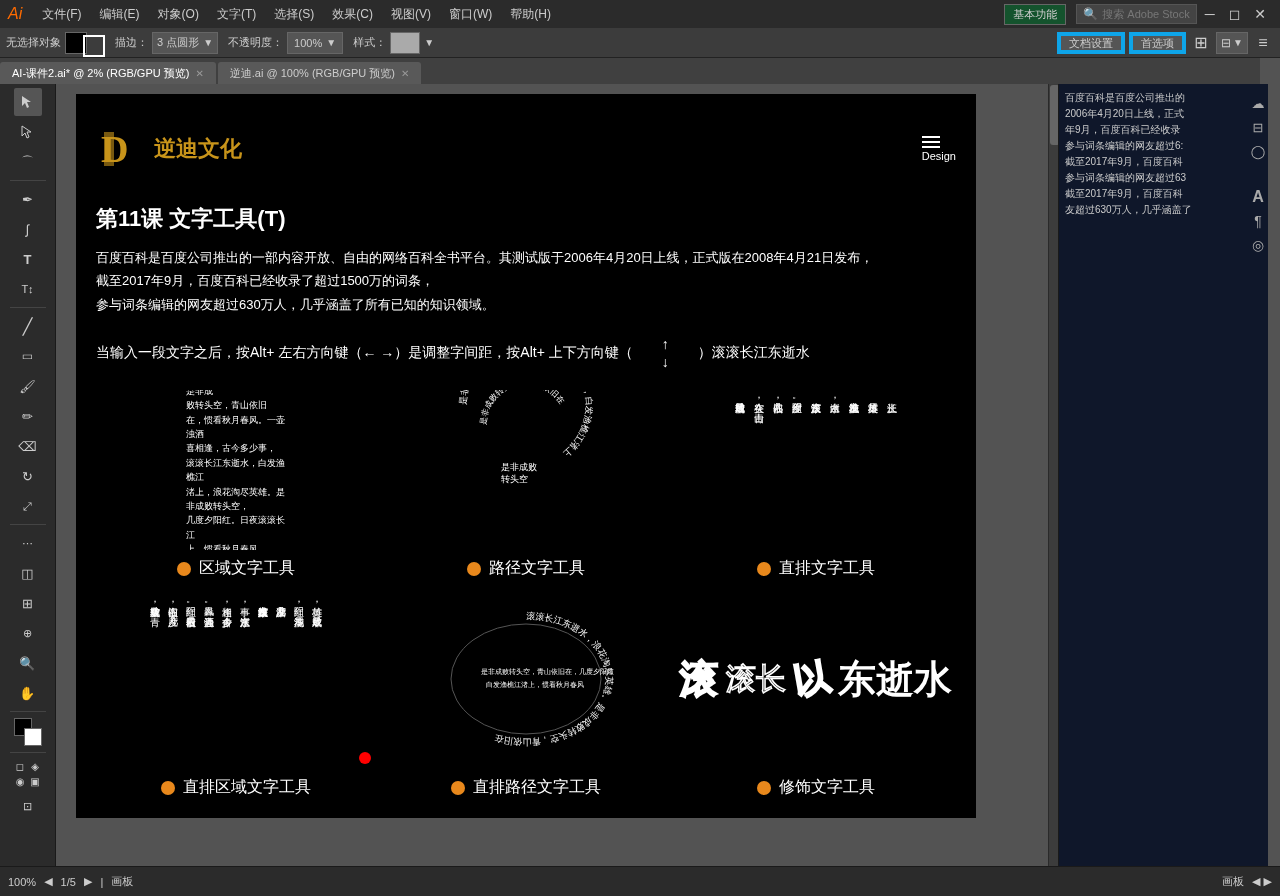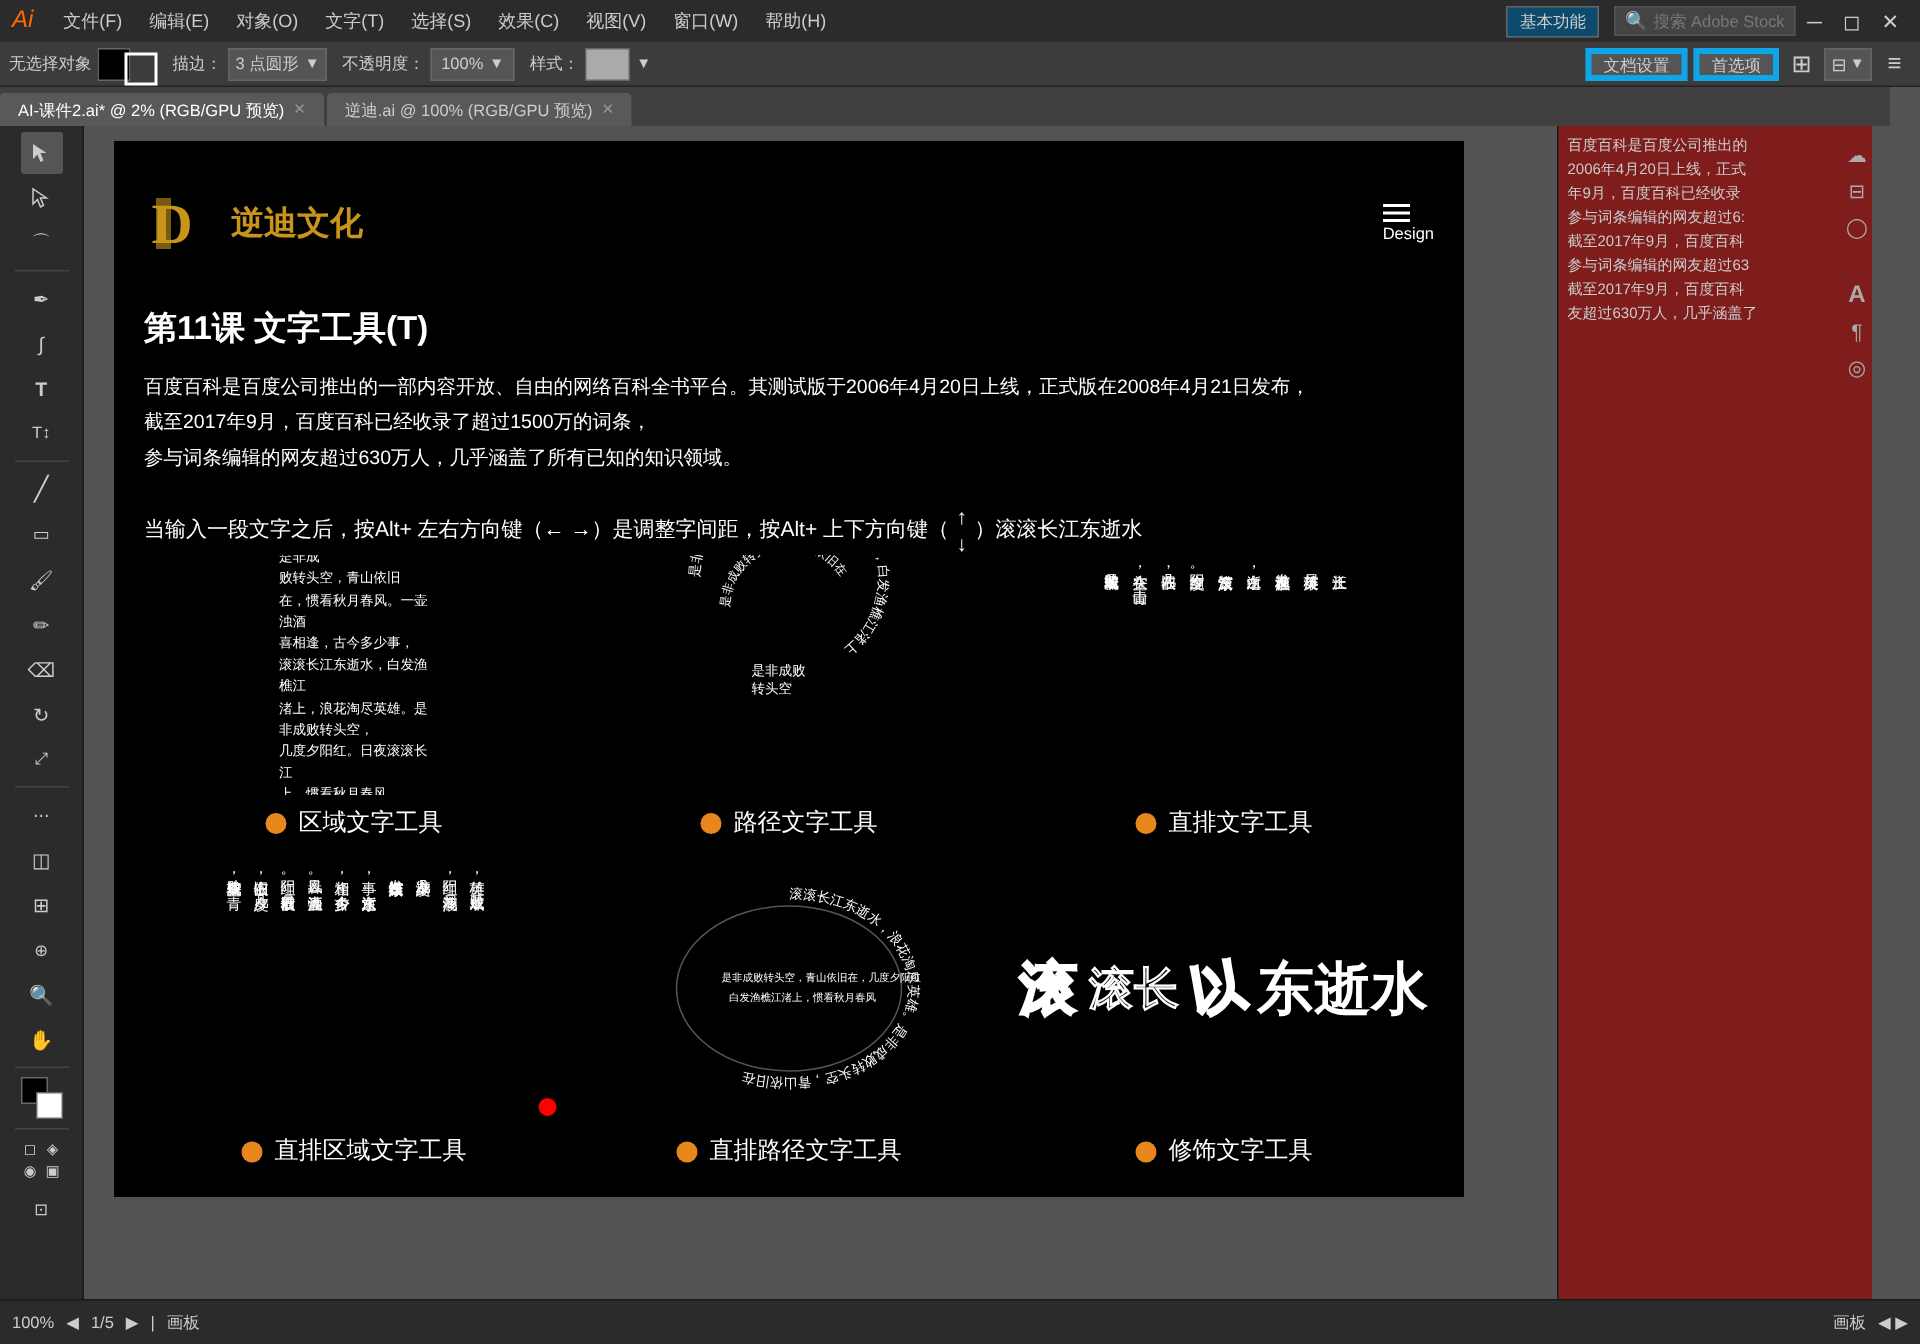--- a/index.html
+++ b/index.html
@@ -177,23 +177,24 @@
     }
     .description-text {
       font-size: 13px;
       color: #fff;
       line-height: 1.8;
       margin-bottom: 20px;
     }
     .instruction-text {
       font-size: 14px;
       color: #fff;
-      display: flex;
-      align-items: center;
-      gap: 1px;
+      margin-bottom: 20px;
+      display: flex;
+      align-items: center;
+      gap: 25px;
     }
 
     
     .demo-grid {
       display: grid;
       grid-template-columns: 1fr 1fr 1fr;
       gap: 10px;
       margin-bottom: 10px;
     }
     .demo-cell {
@@ -276,24 +277,24 @@
       height: 60px;
       background: #666;
       margin: 1px;
       border-radius: 3px;
     }
 
     
     .prop-sidebar {
       position: absolute;
       top: 84px;
-      right: 32px;
+      right: 12px;
       width: 210px;
       bottom: 30px;
-      background: #7f1d1d;
+      background: #0f172a;
       border-left: 1px solid #1a1a1a;
       padding: 6px;
       overflow: hidden;
     }
     .prop-content {
       color: #ccc;
       font-size: 11px;
       line-height: 1.6;
     }
 
@@ -329,21 +330,21 @@
   <span class="menu-item">文件(F)</span>
   <span class="menu-item">编辑(E)</span>
   <span class="menu-item">对象(O)</span>
   <span class="menu-item">文字(T)</span>
   <span class="menu-item">选择(S)</span>
   <span class="menu-item">效果(C)</span>
   <span class="menu-item">视图(V)</span>
   <span class="menu-item">窗口(W)</span>
   <span class="menu-item">帮助(H)</span>
   <div style="flex:1"></div>
-  <span style="background:#0c4a6e;border:1px solid #666;color:#ccc;font-size:11px;padding:2px 8px;cursor:pointer;">基本功能</span>
+  <span style="background:#14532d;border:1px solid #666;color:#ccc;font-size:11px;padding:2px 8px;cursor:pointer;">基本功能</span>
   <div style="display:flex;align-items:center;background:#444;border:1px solid #555;height:20px;padding:0 6px;gap:4px;margin-left:8px;">
     <span style="color:#999;font-size:12px;">🔍</span>
     <span style="color:#777;font-size:11px;">搜索 Adobe Stock</span>
   </div>
   <span style="color:#ccc;font-size:14px;padding:2px 6px;cursor:pointer;">─</span>
   <span style="color:#ccc;font-size:14px;padding:2px 6px;cursor:pointer;">◻</span>
   <span style="color:#ccc;font-size:14px;padding:2px 6px;cursor:pointer;">✕</span>
 </div>
 
 <div class="toolbar-row">

